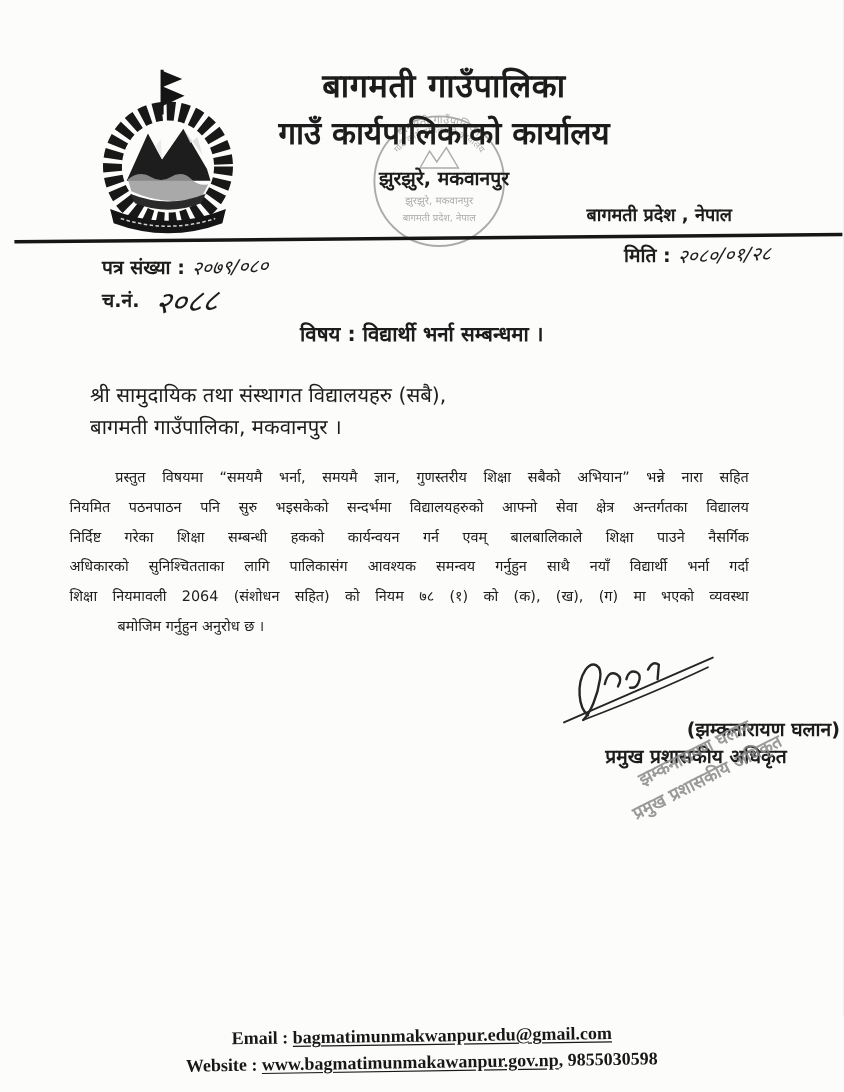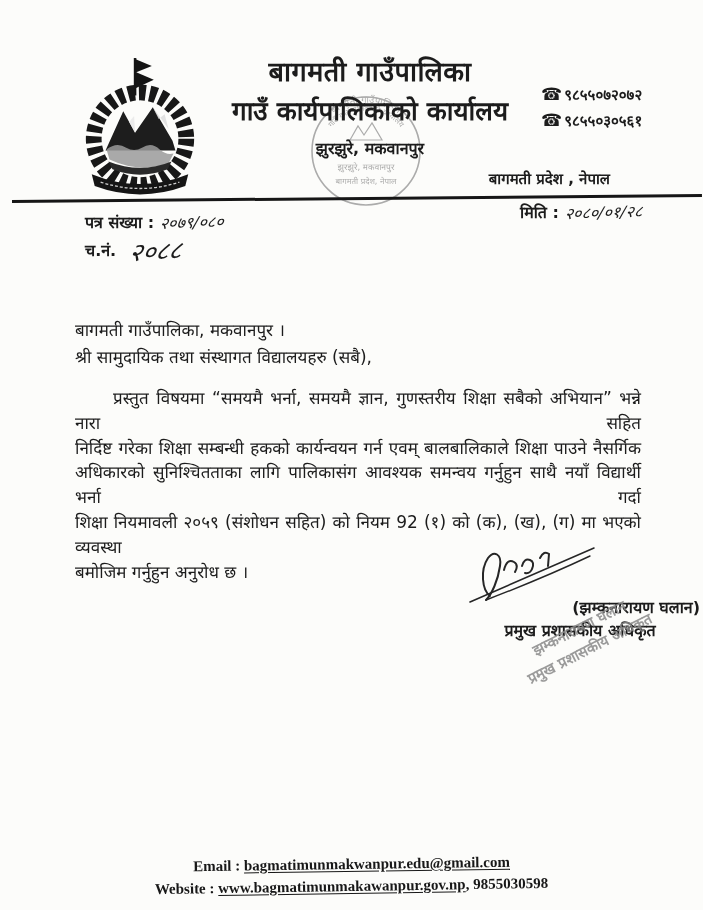--- a/index.html
+++ b/index.html
@@ -32,24 +32,24 @@
   .meta-date{position:absolute;left:520px;top:201px;font-size:16px;font-weight:600;white-space:nowrap;}
   .hand{font-style:italic;font-weight:500;display:inline-block;transform:skewX(-6deg) rotate(-2deg);}
   .meta-ch{position:absolute;left:85px;top:233px;font-size:16px;font-weight:600;}
   .meta-ch .hand-big{font-style:italic;font-weight:500;font-size:25px;display:inline-block;
     transform:skewX(-10deg) rotate(-3deg);margin-left:8px;vertical-align:-4px;}
   
   .subject{position:absolute;left:0;top:266px;width:100%;text-align:center;
     font-size:17px;font-weight:600;}
   .addressee{position:absolute;left:75px;top:317px;font-size:17px;line-height:27px;}
   
-  .body-par{position:absolute;left:75px;top:386px;width:566px;font-size:17px;line-height:24.8px;}
+  .body-par{position:absolute;left:58px;top:386px;width:566px;font-size:12px;line-height:24.8px;}
   .bline{text-align:justify;text-align-last:justify;}
   .bline.indent{text-indent:38px;}
-  .bline.last{text-align-last:left;}
+  .bline.last{text-align-last:left;margin-left:40px;}
   
   .sig-ink{position:absolute;left:452px;top:544px;width:150px;height:62px;}
   .sig-name{position:absolute;left:460px;top:596px;width:240px;text-align:right;
     font-size:16px;font-weight:600;}
   .sig-title{position:absolute;left:450px;top:619px;width:260px;text-align:center;
     font-size:16px;font-weight:600;}
   .sig-stamp{position:absolute;left:476px;top:614px;width:232px;height:78px;
     transform:rotate(-27deg);color:#8a8a8a;text-align:center;
     font-size:14.5px;font-weight:600;line-height:23px;opacity:.85;white-space:nowrap;}
   
@@ -99,55 +99,52 @@
       <path d="M16,126 q49,20 98,0 l-3,12 q-46,17 -92,0 z" fill="#151515"></path>
       <path d="M25,134 q40,13 80,0" stroke="#cfcfcf" stroke-width="1.3" stroke-dasharray="3 2" fill="none"></path>
     </svg>
   </div>
 
   <div class="hdr-title1">बागमती गाउँपालिका</div>
   <div class="hdr-title2">गाउँ कार्यपालिकाको कार्यालय</div>
   <div class="hdr-loc">झुरझुरे, मकवानपुर</div>
   <div class="hdr-prov">बागमती प्रदेश , नेपाल</div>
 
-  <div class="phones">
-    <div class="phone-row">
-      <span class="ph-ic">☎</span><span>९८५५०७२०७२</span>
-    </div>
-    <div class="phone-row">
-      <span class="ph-ic">☎</span><span>९८५५०३०५६१</span>
-    </div>
-  </div>
 
   <div class="rule"></div>
 
   <div class="meta-ref">
     <span>पत्र संख्या :</span>
     <span class="hand">२०७९/०८०</span>
   </div>
   <div class="meta-date">
     <span>मिति :</span>
     <span class="hand">२०८०/०१/२८</span>
   </div>
   <div class="meta-ch">
     <span>च.नं.</span>
     <span class="hand-big">२०८८</span>
   </div>
 
+  <div class="subject">
+    <span>विषय :</span>
+    <span>विद्यार्थी भर्ना सम्बन्धमा ।</span>
+  </div>
 
   <div class="addressee">
+    <div>श्री सामुदायिक तथा संस्थागत विद्यालयहरु (सबै),</div>
     <div>बागमती गाउँपालिका, मकवानपुर ।</div>
-    <div>श्री सामुदायिक तथा संस्थागत विद्यालयहरु (सबै),</div>
   </div>
 
   <div class="body-par">
     <div class="bline indent">प्रस्तुत विषयमा “समयमै भर्ना, समयमै ज्ञान, गुणस्तरीय शिक्षा सबैको अभियान” भन्ने नारा सहित</div>
+    <div class="bline">नियमित पठनपाठन पनि सुरु भइसकेको सन्दर्भमा विद्यालयहरुको आफ्नो सेवा क्षेत्र अन्तर्गतका विद्यालय</div>
     <div class="bline">निर्दिष्ट गरेका शिक्षा सम्बन्धी हकको कार्यन्वयन गर्न एवम् बालबालिकाले शिक्षा पाउने नैसर्गिक</div>
     <div class="bline">अधिकारको सुनिश्चितताका लागि पालिकासंग आवश्यक समन्वय गर्नुहुन साथै नयाँ विद्यार्थी भर्ना गर्दा</div>
-    <div class="bline">शिक्षा नियमावली २०५९ (संशोधन सहित) को नियम 92 (१) को (क), (ख), (ग) मा भएको व्यवस्था</div>
+    <div class="bline">शिक्षा नियमावली 2064 (संशोधन सहित) को नियम ७८ (१) को (क), (ख), (ग) मा भएको व्यवस्था</div>
     <div class="bline last">बमोजिम गर्नुहुन अनुरोध छ ।</div>
   </div>
 
   <div class="sig-ink">
     <svg viewBox="0 0 150 62" width="150" height="62">
       <g stroke="#262626" stroke-width="2" fill="none" stroke-linecap="round">
         <path d="M38,52 C30,46 28,26 36,14 C42,6 50,10 48,22 C46,36 40,50 34,56"></path>
         <path d="M52,26 q3,-12 10,-8 q5,3 1,10"></path>
         <path d="M70,22 q2,-8 8,-6 q5,2 2,9 q-2,5 -7,4"></path>
         <path d="M88,14 q4,-8 9,-4 l-1,12"></path>

